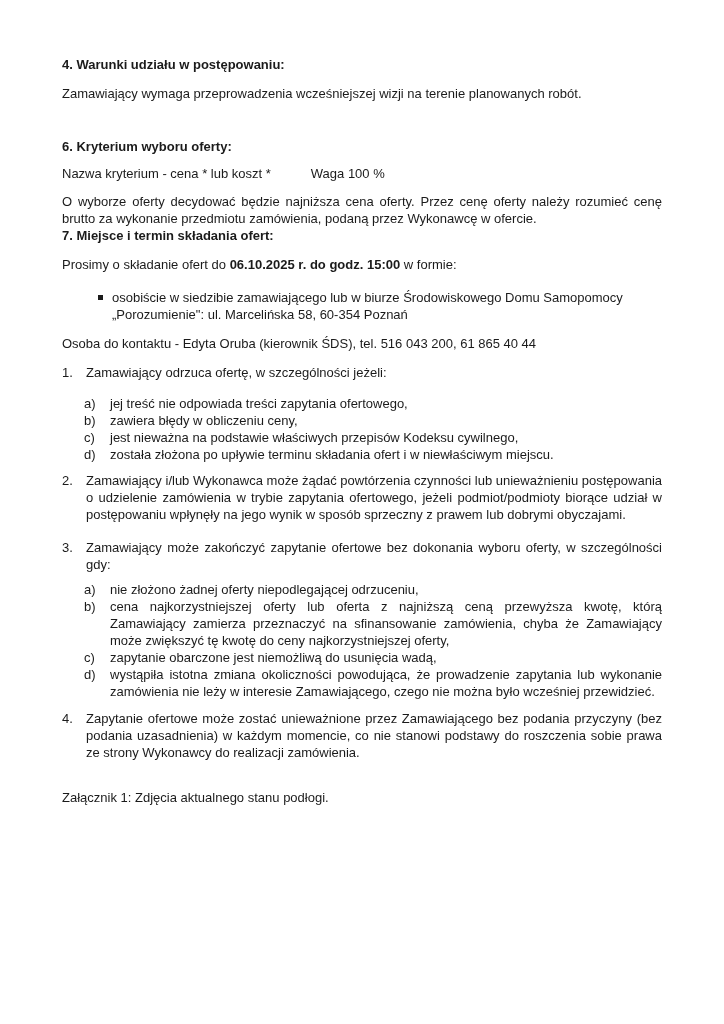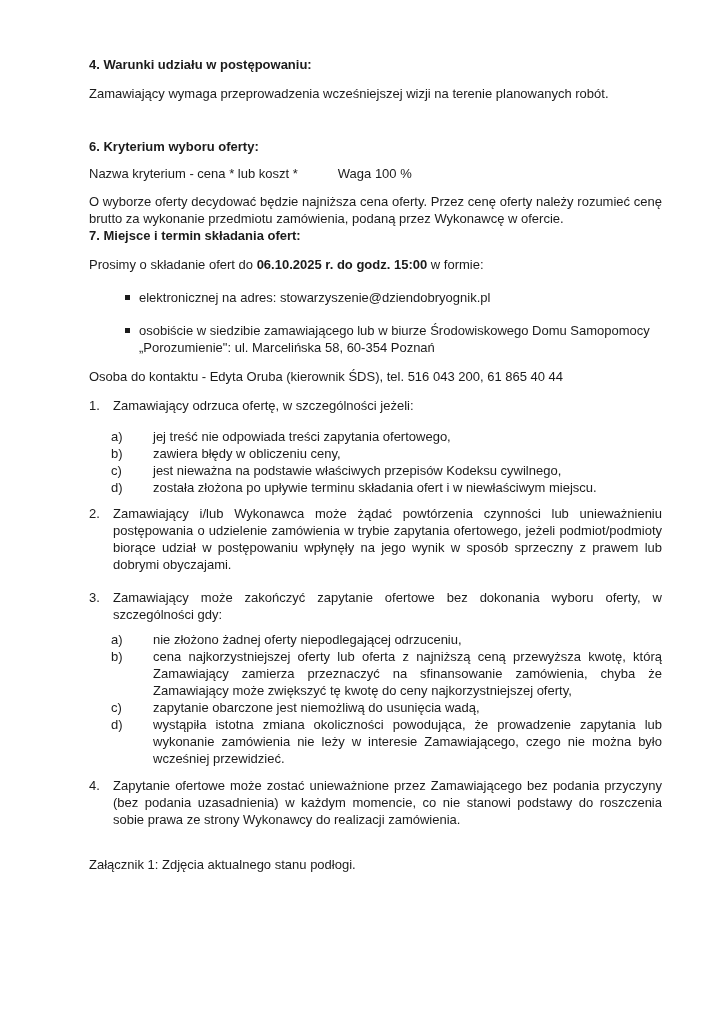--- a/index.html
+++ b/index.html
@@ -13,21 +13,21 @@
     overflow: hidden;
     font-family: "Liberation Sans", "DejaVu Sans", sans-serif;
     font-size: 13px;
     line-height: 17px;
     color: #1b1b1b;
   }
   .page {
     box-sizing: border-box;
     width: 724px;
     height: 1024px;
-    padding: 56px 62px 0 89px;
+    padding: 56px 62px 0 62px;
     background: #ffffff;
   }
   .b { font-weight: 700; }
   .i { font-style: italic; }
   .pre { white-space: pre-wrap; }
   .just { text-align: justify; }
   .mb-xs { margin-bottom: 8px; }
   .mb-s  { margin-bottom: 12px; }
   .mb-m  { margin-bottom: 16px; }
   .mb-l  { margin-bottom: 28px; }
@@ -58,21 +58,21 @@
 
   
   .num-item { display: flex; }
   .num-label { flex: 0 0 24px; }
   .num-body { flex: 1; }
 
   
   .sub-list { margin-left: 22px; }
   .sub-item { display: flex; }
   .sub-label { flex: 0 0 26px; }
-  .sub-body { flex: 1; margin-left: 16px; }
+  .sub-body { flex: 1; }
 </style>
 </head>
 <body>
 
 <div class="page">
 
   <p class="b mb-s">4. Warunki udziału w postępowaniu:</p>
   <p class="block" style="margin-bottom:36px">Zamawiający wymaga przeprowadzenia wcześniejszej wizji na terenie planowanych robót.</p>
 
 
@@ -80,24 +80,20 @@
   <p class="block" style="margin-bottom:11px">
     <span>Nazwa kryterium - cena * lub koszt *</span><span class="criterion-weight">Waga 100 %</span>
   </p>
   <p class="just" style="">O wyborze oferty decydować będzie najniższa cena oferty. Przez cenę oferty należy rozumieć cenę brutto za wykonanie przedmiotu zamówienia, podaną przez Wykonawcę w ofercie.</p>
 
   <p class="b mb-s">7. Miejsce i termin składania ofert:</p>
   <p class="mb-m">
     <span>Prosimy o składanie ofert do </span><span class="b">06.10.2025 r. do godz. 15:00</span><span> w formie:</span>
   </p>
 
-  <div class="bullet-item mb-m">
-    <span class="bullet-marker"></span>
-    <span class="bullet-text">elektronicznej na adres: stowarzyszenie@dziendobryognik.pl</span>
-  </div>
   <div class="bullet-item mb-s">
     <span class="bullet-marker"></span>
     <span class="bullet-text">osobiście w siedzibie zamawiającego lub w biurze Środowiskowego Domu Samopomocy „Porozumienie": ul. Marcelińska 58, 60-354 Poznań</span>
   </div>
 
   <p class="mb-s">Osoba do kontaktu - Edyta Oruba (kierownik ŚDS), tel. 516 043 200, 61 865 40 44</p>
 
 
   <div class="num-item" style="margin-bottom:14px">
     <span class="num-label">1.</span>

